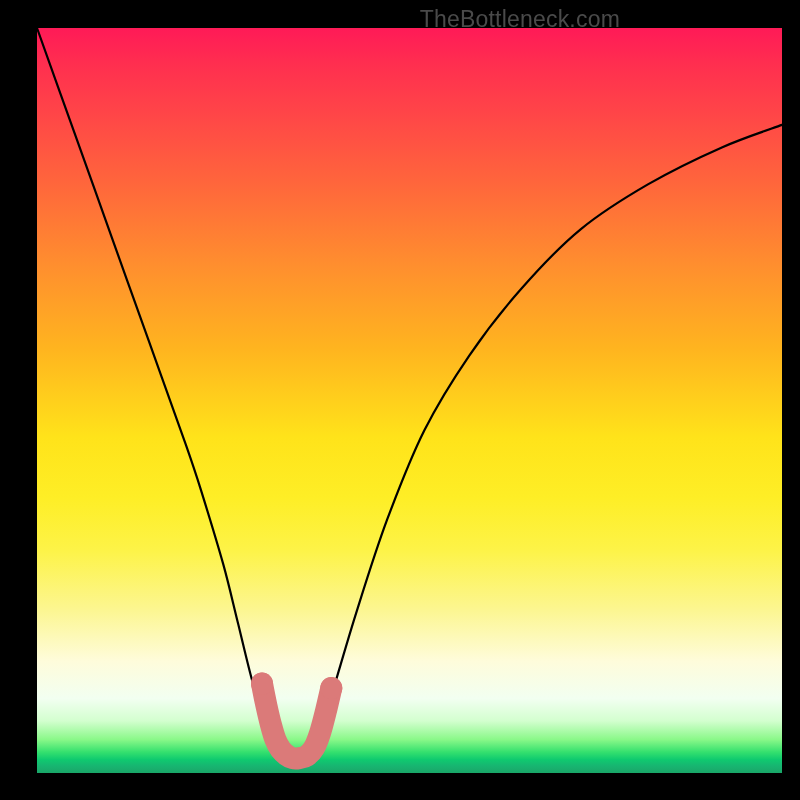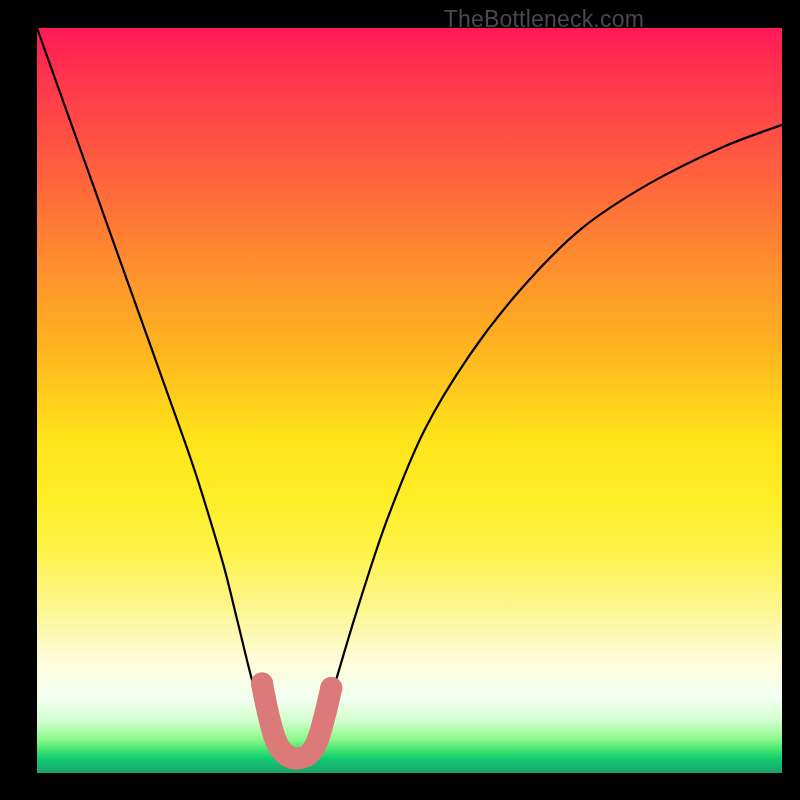--- a/index.html
+++ b/index.html
@@ -9,21 +9,20 @@
     height: 800px;
     overflow: hidden;
     background: #000;
     font-family: Arial, Helvetica, sans-serif;
   }
   .frame {
     position: absolute;
     left: 0; top: 0;
     width: 640px; height: 800px;
     background: #000;
-    padding-left: 24px;
   }
   .plot {
     position: absolute;
     left: 37px;
     top: 28px;
     width: 745px;
     height: 745px;
   }
   .gradient-bg {
     position: absolute;

